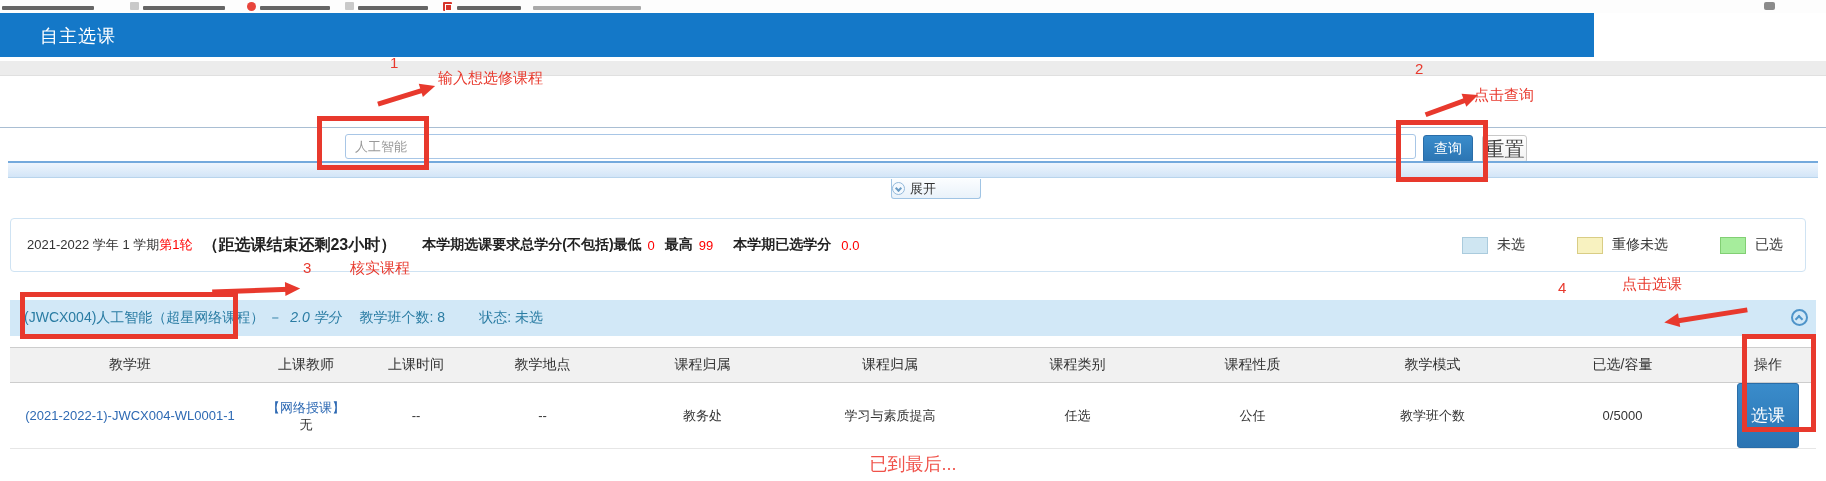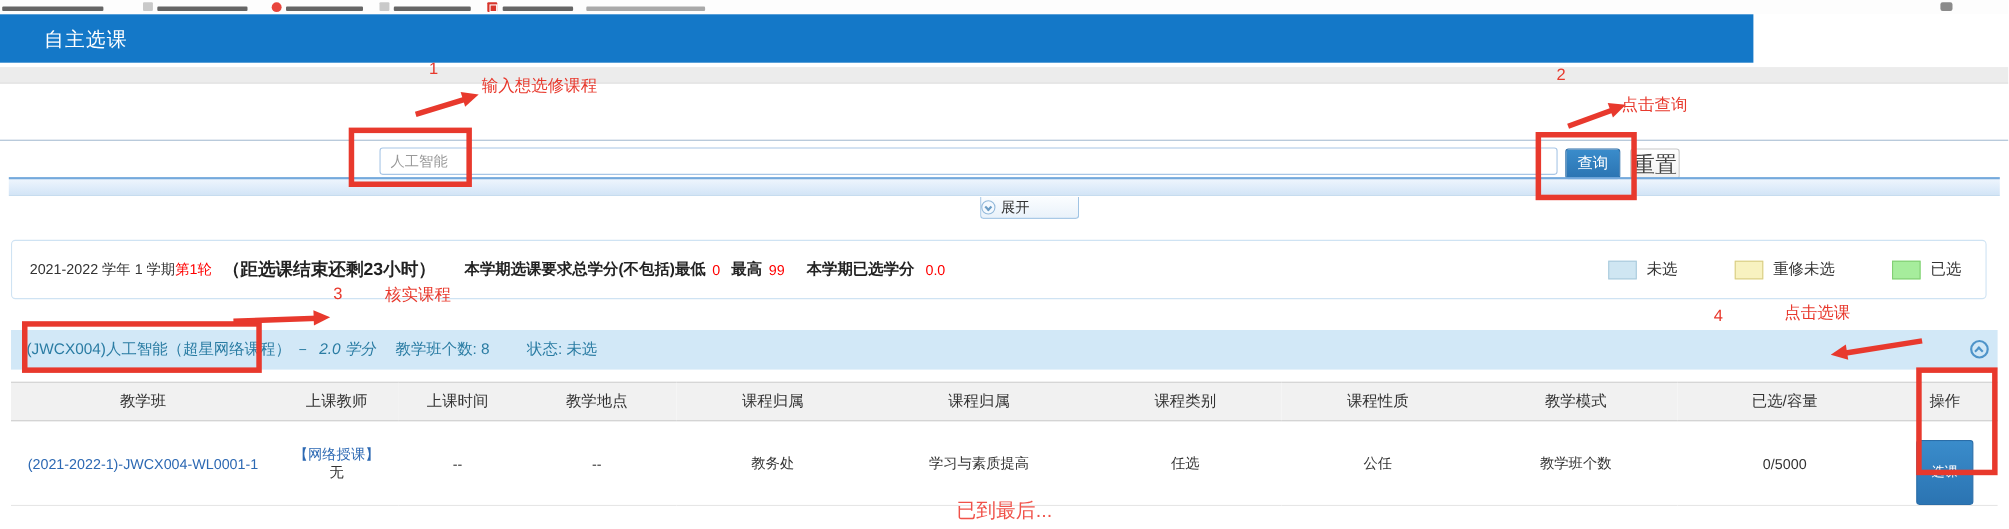--- a/index.html
+++ b/index.html
@@ -53,21 +53,21 @@
   .collapse-btn { position:absolute; right:8px; top:9px; width:17px; height:17px; border:2px solid #4f94c9; border-radius:50%; background:transparent; cursor:pointer; }
   .collapse-btn .chev { position:absolute; left:3px; top:5px; width:6px; height:6px; border-left:2px solid #4f94c9; border-bottom:2px solid #4f94c9; transform:rotate(135deg); }
 
   
   .course-table { position:absolute; left:10px; top:347px; width:1806px; border-collapse:collapse; table-layout:fixed; }
   .course-table th { height:35px; background:#f1f1f1; border-top:1px solid #cdcdcd; border-bottom:1px solid #cdcdcd; font-weight:normal; font-size:14px; color:#333; text-align:center; }
   .course-table td { height:55px; text-align:center; vertical-align:middle; font-size:13px; color:#333; border-bottom:1px solid #e6e6e6; background:#fff; }
   .cell-link { color:#2d69b3; cursor:pointer; }
   .teacher-tag { color:#2d69b3; display:block; line-height:17px; }
   .teacher-name { display:block; line-height:17px; }
-  .btn-select { background:linear-gradient(#3a8ccb,#2b74b2); border:1px solid #2a6da8; border-radius:3px; color:#fff; font-size:12px; padding:20px 13px; cursor:pointer; font-family:inherit;margin-top:17px; }
+  .btn-select { background:linear-gradient(#3a8ccb,#2b74b2); border:1px solid #2a6da8; border-radius:3px; color:#fff; font-size:17px; padding:20px 13px; cursor:pointer; font-family:inherit; }
 
   .end-text { position:absolute; left:0; top:452px; width:1826px; text-align:center; color:#f0524a; font-size:18px; }
 
   
   .anno { position:absolute; color:#e8392d; z-index:50; }
   .anno-num { font-size:15px; }
   .anno-label { font-size:15px; }
   .red-box { position:absolute; border:5px solid #e8392d; z-index:40; }
   .arrow { position:absolute; z-index:45; }
   .arrow .shaft { position:absolute; left:0; right:11px; top:3px; height:5px; background:#e8392d; }

